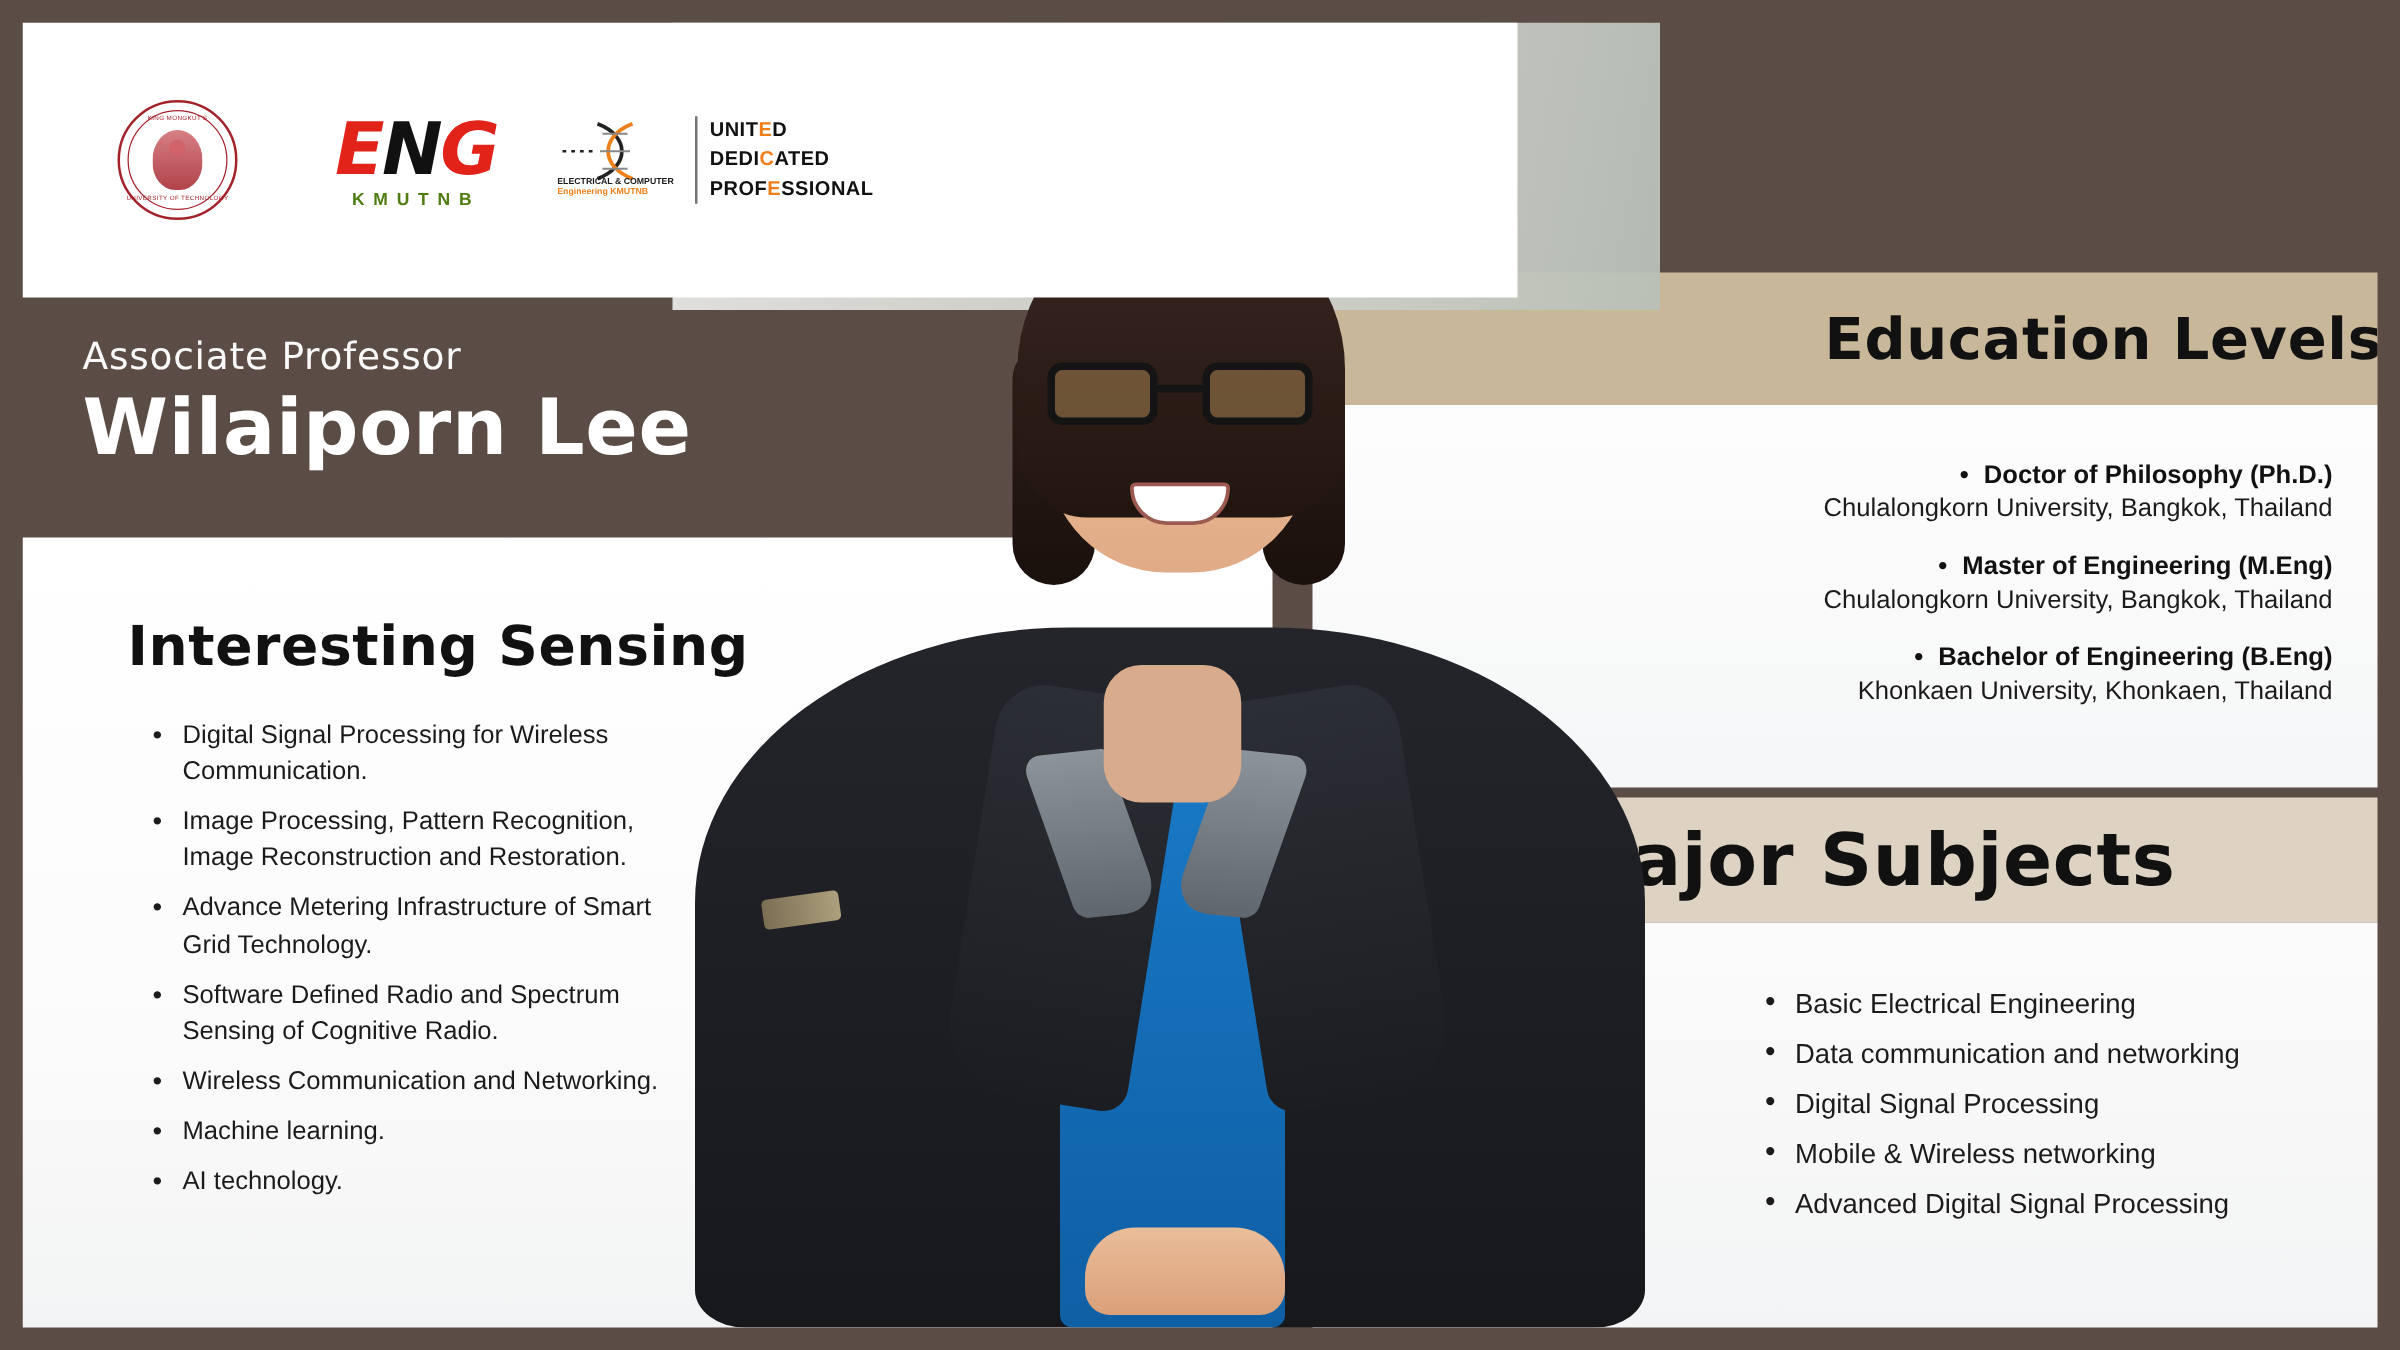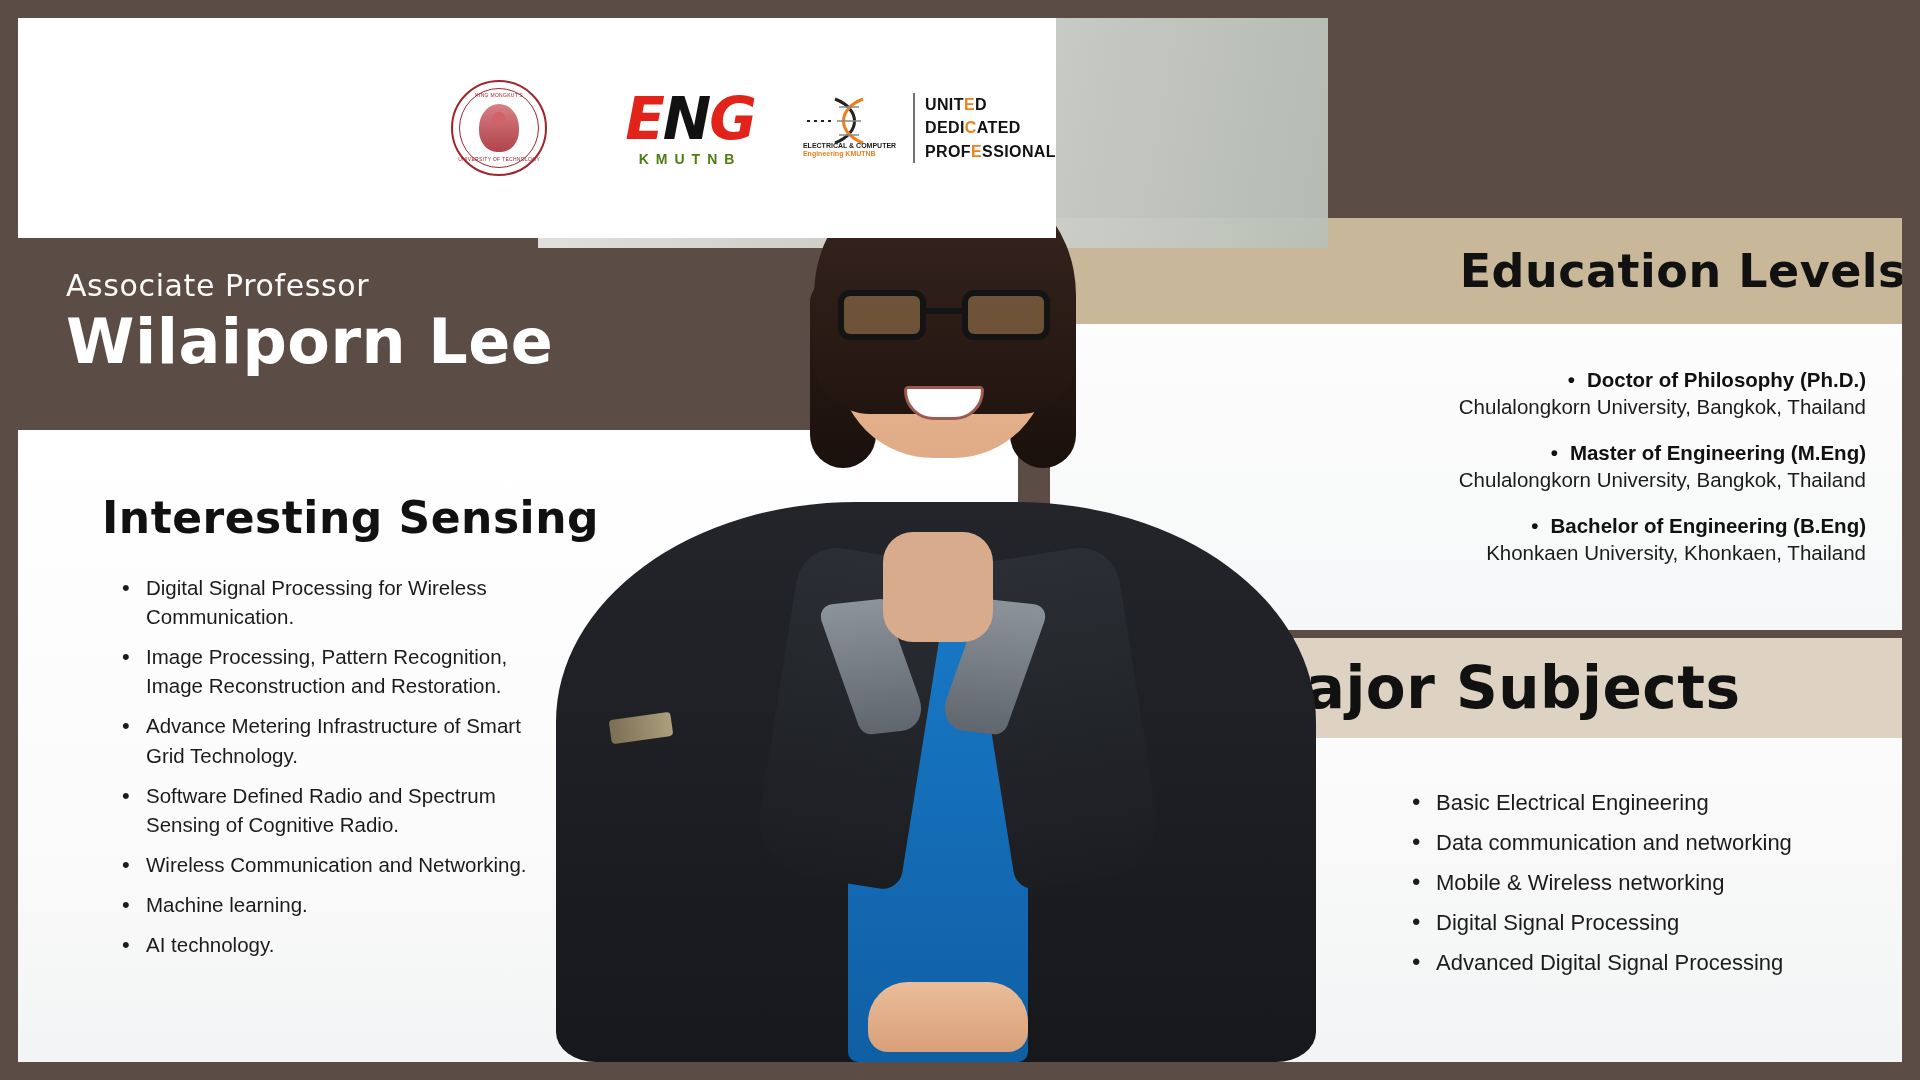--- a/index.html
+++ b/index.html
@@ -29,29 +29,28 @@
     height: 100%;
     background: #5b4d45;
     overflow: hidden;
   }
 
   
   .topbar {
     position: absolute;
     left: 0;
     top: 0;
-    width: 1038px;
+    width: 1196px;
     height: 220px;
     background: #ffffff;
     display: flex;
     align-items: center;
-    padding-left: 40px;
+    padding-left: 76px;
     box-sizing: border-box;
     z-index: 6;
-    justify-content: flex-end;
   }
   .logo-kmutnb {
     width: 92px;
     height: 92px;
     border-radius: 50%;
     border: 2px solid #a4232b;
     position: relative;
     flex: 0 0 auto;
     display: flex;
     align-items: center;
@@ -551,22 +550,22 @@
       </ul>
     </div>
 
     <div class="major-header">
       <span>Major Subjects</span>
     </div>
     <div class="major-body">
       <ul class="major-list">
         <li>Basic Electrical Engineering</li>
         <li>Data communication and networking</li>
+        <li>Digital Signal Processing</li>
         <li>Mobile &amp; Wireless networking</li>
-        <li>Digital Signal Processing</li>
         <li>Advanced Digital Signal Processing</li>
       </ul>
     </div>
 
     <div class="portrait">
       <div class="bg-blur"></div>
       <div class="person">
         <div class="jacket"></div>
         <div class="shirt"></div>
         <div class="lapel-l"></div>

